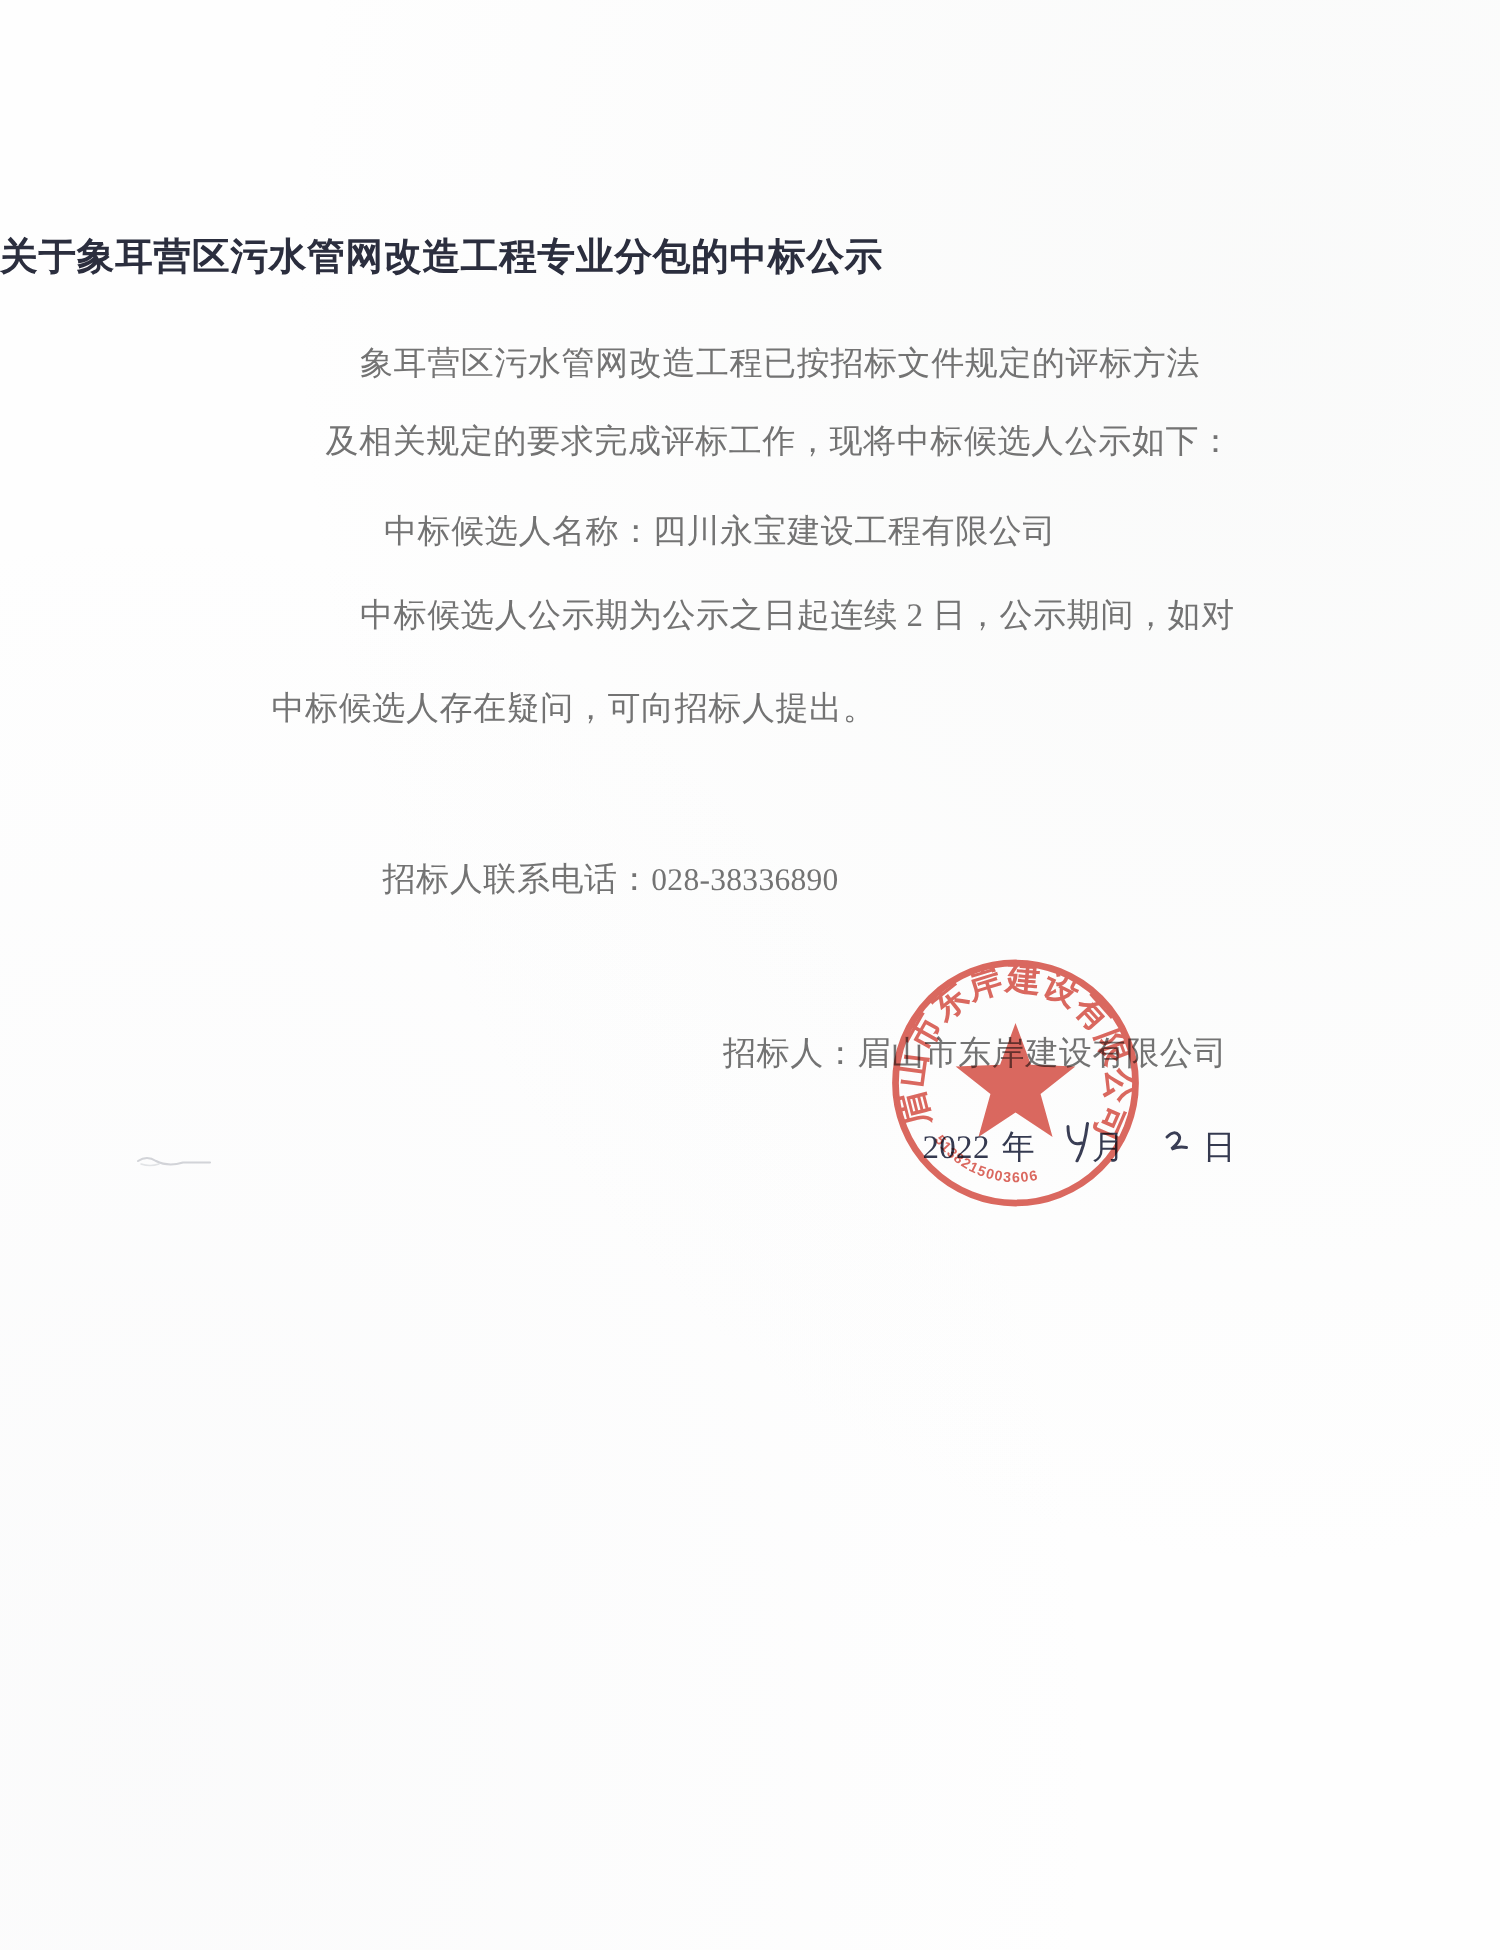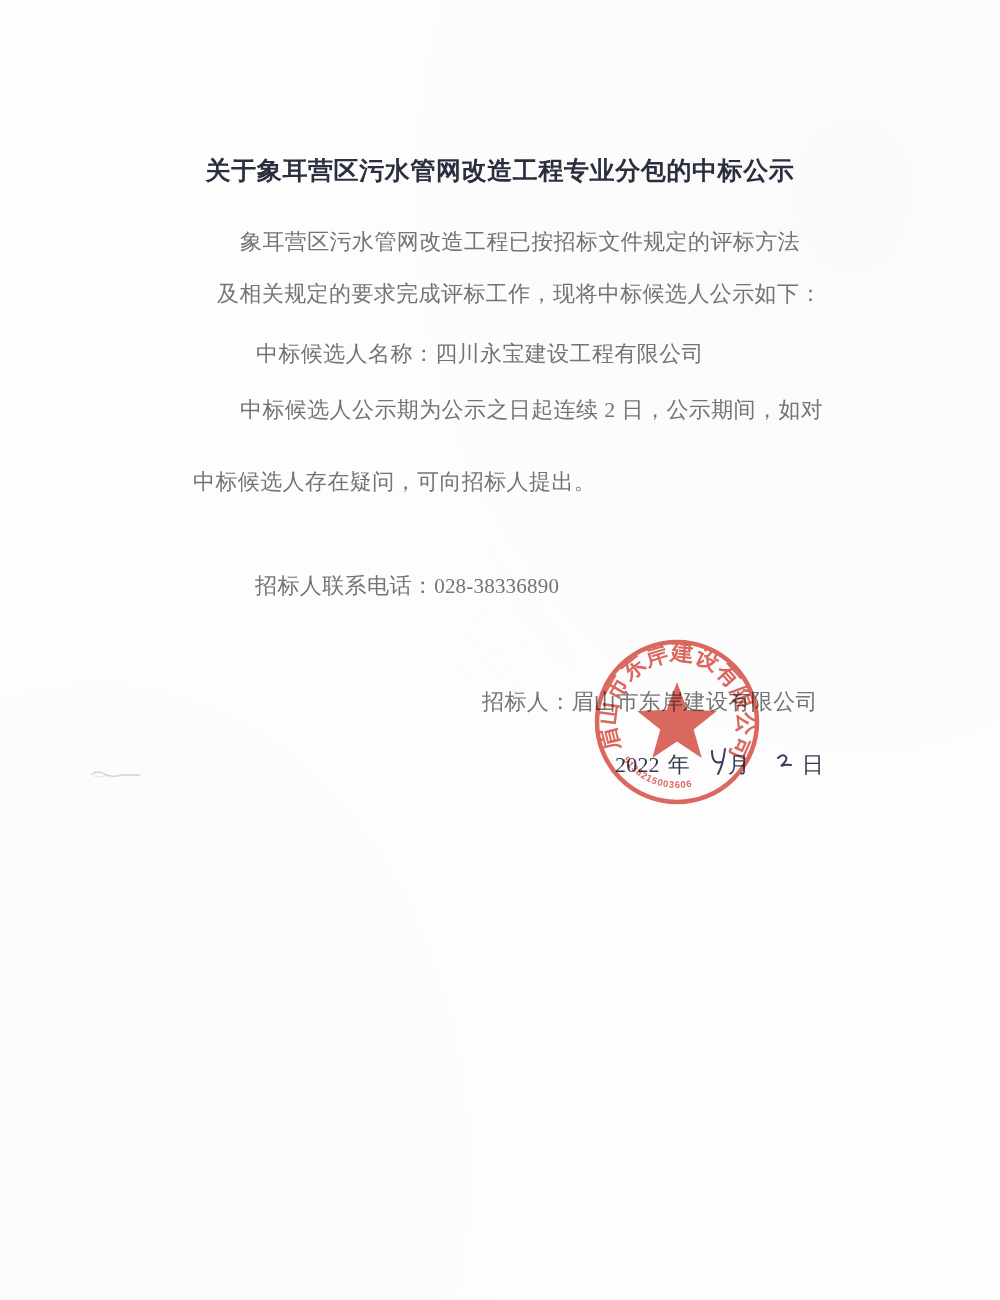--- a/index.html
+++ b/index.html
@@ -21,21 +21,21 @@
   .line {
     position: absolute;
     font-size: 22px;
     letter-spacing: 0.4px;
     color: #737373;
     white-space: nowrap;
   }
   .doc-title {
     position: absolute;
     top: 154px; left: 0; width: 100%;
-    text-align: center;
+    text-align: left;
     font-size: 25px;
     font-weight: 700;
     letter-spacing: 0.6px;
     color: #2b2e3e;
   }
   .num { font-family: Liberation Serif, serif; font-size: 21px; letter-spacing: 0.2px; }
   .date-row {
     position: absolute;
     top: 744px; left: 615px;
     display: inline-flex;
@@ -60,21 +60,21 @@
 <body>
 
 <div class="scan-tint"></div>
 
 <div class="doc-title">关于象耳营区污水管网改造工程专业分包的中标公示</div>
 
 <div class="line" style="left:240px; top:227px;">象耳营区污水管网改造工程已按招标文件规定的评标方法</div>
 <div class="line" style="left:181px; top:279px;margin-left:36px;">及相关规定的要求完成评标工作，现将中标候选人公示如下：</div>
 <div class="line" style="left:256px; top:339px;">中标候选人名称：四川永宝建设工程有限公司</div>
 <div class="line" style="left:240px; top:395px;">中标候选人公示期为公示之日起连续 2 日，公示期间，如对</div>
-<div class="line" style="left:181px; top:467px;margin-left:12px;">中标候选人存在疑问，可向招标人提出。</div>
+<div class="line" style="left:181px; top:457px;">中标候选人存在疑问，可向招标人提出。</div>
 
 <div class="line" style="left:255px; top:571px;">
   <span>招标人联系电话：</span><span class="num">028-38336890</span>
 </div>
 
 <div class="line" style="left:482px; top:687px;">招标人：眉山市东岸建设有限公司</div>
 
 <div class="date-row">
   <span class="num" style="font-size:22px">2022</span>
   <span class="gap-s"></span>

